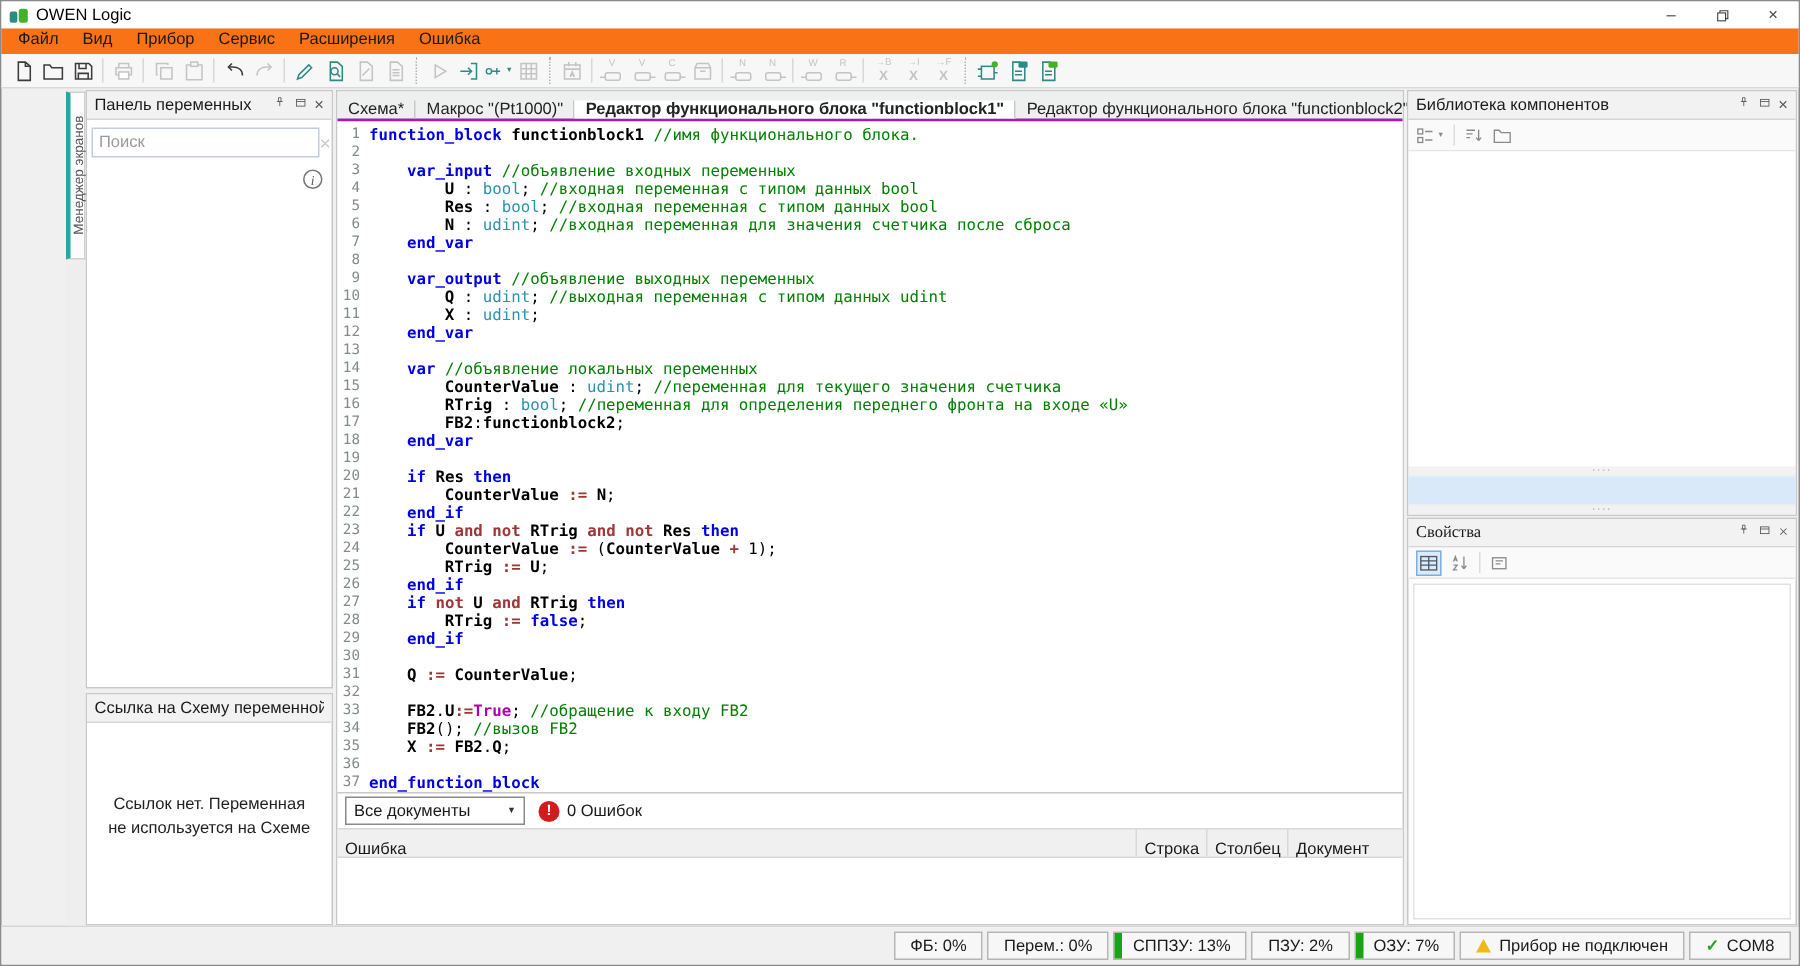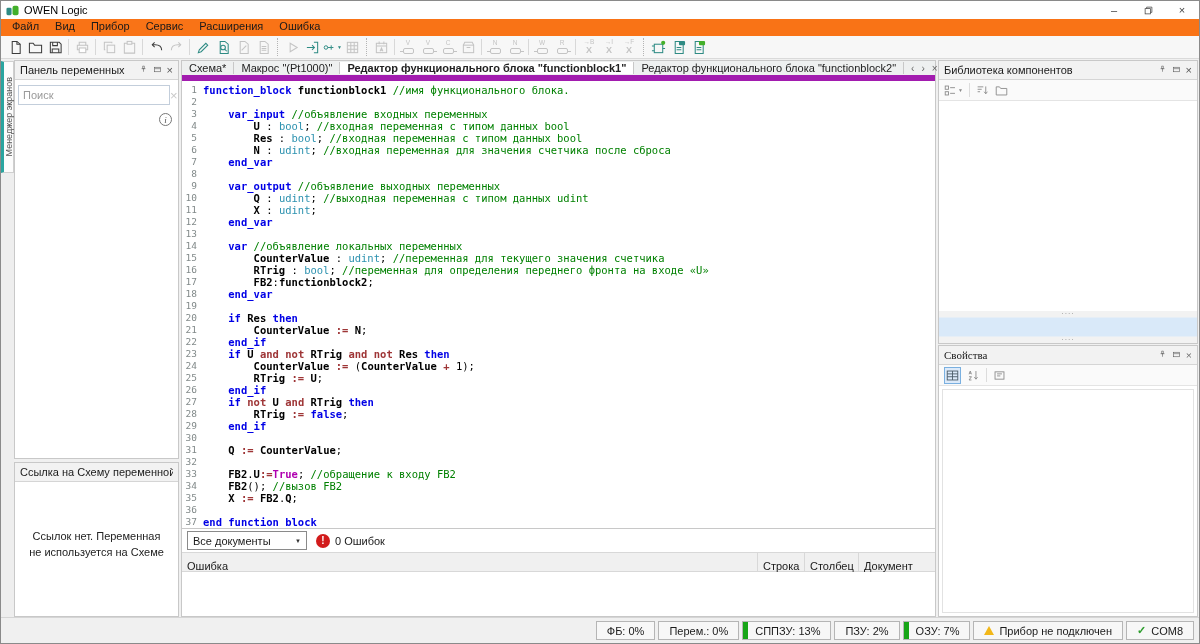--- a/index.html
+++ b/index.html
@@ -30,21 +30,21 @@
   .tb-sep.dotted { background:none; border-left:1px dotted #b4b4b4; height:18px; margin:0 4px; }
   .tb-block { display:flex; flex-direction:column; align-items:center; line-height:1; }
   .blk-label { font-size:6.5px; margin-bottom:1px; }
   .blk-shape { width:11px; height:6px; border:1px solid currentColor; border-radius:2px; position:relative; }
   .blk-shape.pl::before { content:""; position:absolute; left:-4px; top:2px; width:4px; height:1px; background:currentColor; }
   .blk-shape.pr::after { content:""; position:absolute; right:-4px; top:2px; width:4px; height:1px; background:currentColor; }
   .conv-x { font-size:9px; font-weight:bold; }
   .dd { font-size:5px; margin-left:1px; color:inherit; }
 
   
-  .main { flex:1; display:flex; min-height:0; padding:1px 1px 0 0; }
+  .main { flex:1; display:flex; min-height:0; padding:1px 1px 0 0;margin-left:43px; }
   .edge-strip { width:13px; background:#eeeeee; position:relative; }
   .vtab { position:absolute; top:1px; left:0; width:13px; height:112px; background:#fcfcfc; border:1px solid #cfcfcf; border-left:3px solid #2aa5a0; display:flex; align-items:center; justify-content:center; }
   .vtext { writing-mode:vertical-rl; transform:rotate(180deg); font-size:9px; color:#555; white-space:nowrap; }
 
   .panel-header { height:19px; display:flex; align-items:center; padding:0 5px; background:#f2f2f2; border-bottom:1px solid #d5d5d5; }
   .ph-title { flex:1; color:#1a1a1a; white-space:nowrap; overflow:hidden; }
   .ph-icons { display:flex; gap:5px; color:#555; align-items:center; }
   .ph-icons svg { width:9px; height:9px; fill:none; stroke:#555; stroke-width:1; }
   .ph-x { font-size:11px; line-height:9px; }
 
@@ -55,21 +55,21 @@
   .search-input { flex:1; height:20px; border:1px solid #c3cedb; padding:0 4px; font-size:11px; font-family:Liberation Sans, sans-serif; color:#333; }
   .search-input::placeholder { color:#9a9a9a; }
   .search-clear { width:18px; display:flex; align-items:center; justify-content:center; color:#c9c9c9; font-size:13px; }
   .info-row { display:flex; justify-content:flex-end; padding:6px 6px; }
   .info-icon { width:13px; height:13px; border:1px solid #777; border-radius:50%; color:#555; font-size:9px; display:flex; align-items:center; justify-content:center; font-family:"Liberation Serif",serif; font-style:italic; }
   .reference-panel { flex:1; margin-top:3px; background:#fff; border:1px solid #c8c8c8; display:flex; flex-direction:column; }
   .ref-empty { flex:1; display:flex; align-items:center; justify-content:center; text-align:center; padding:0 12px 10px 12px; color:#222; line-height:1.5; }
 
   
   .center-col { flex:1; display:flex; flex-direction:column; background:#fff; border:1px solid #c8c8c8; margin:0 2px; min-width:0; }
-  .doc-tabs { height:20px; background:#eef0f0; display:flex; align-items:center; border-bottom:6px solid #a21caf; }
+  .doc-tabs { height:20px; background:#eef0f0; display:flex; align-items:flex-end; border-bottom:2px solid #a21caf; }
   .doc-tab { padding:0 7px; display:flex; align-items:center; border-right:1px solid #c8c8c8; color:#222; white-space:nowrap; }
   .doc-tab.active { background:#fff; font-weight:bold; }
   .tab-nav { margin-left:auto; display:flex; gap:7px; align-items:center; padding:0 7px; color:#666; }
   .tab-nav span { font-size:10px; }
 
   .editor { flex:1; overflow:hidden; padding-top:3px; background:#fff; }
   .code-line { display:flex; height:12px; line-height:12px; }
   .gutter { width:18px; flex:0 0 18px; text-align:right; padding-right:3px; color:#828a8a; font-family:"DejaVu Sans Mono",monospace; font-size:9.5px; }
   .code-text { font-family:"DejaVu Sans Mono",monospace; font-size:10.5px; white-space:pre; padding-left:3px; }
   .seg-k { color:#0000e6; font-weight:bold; }

